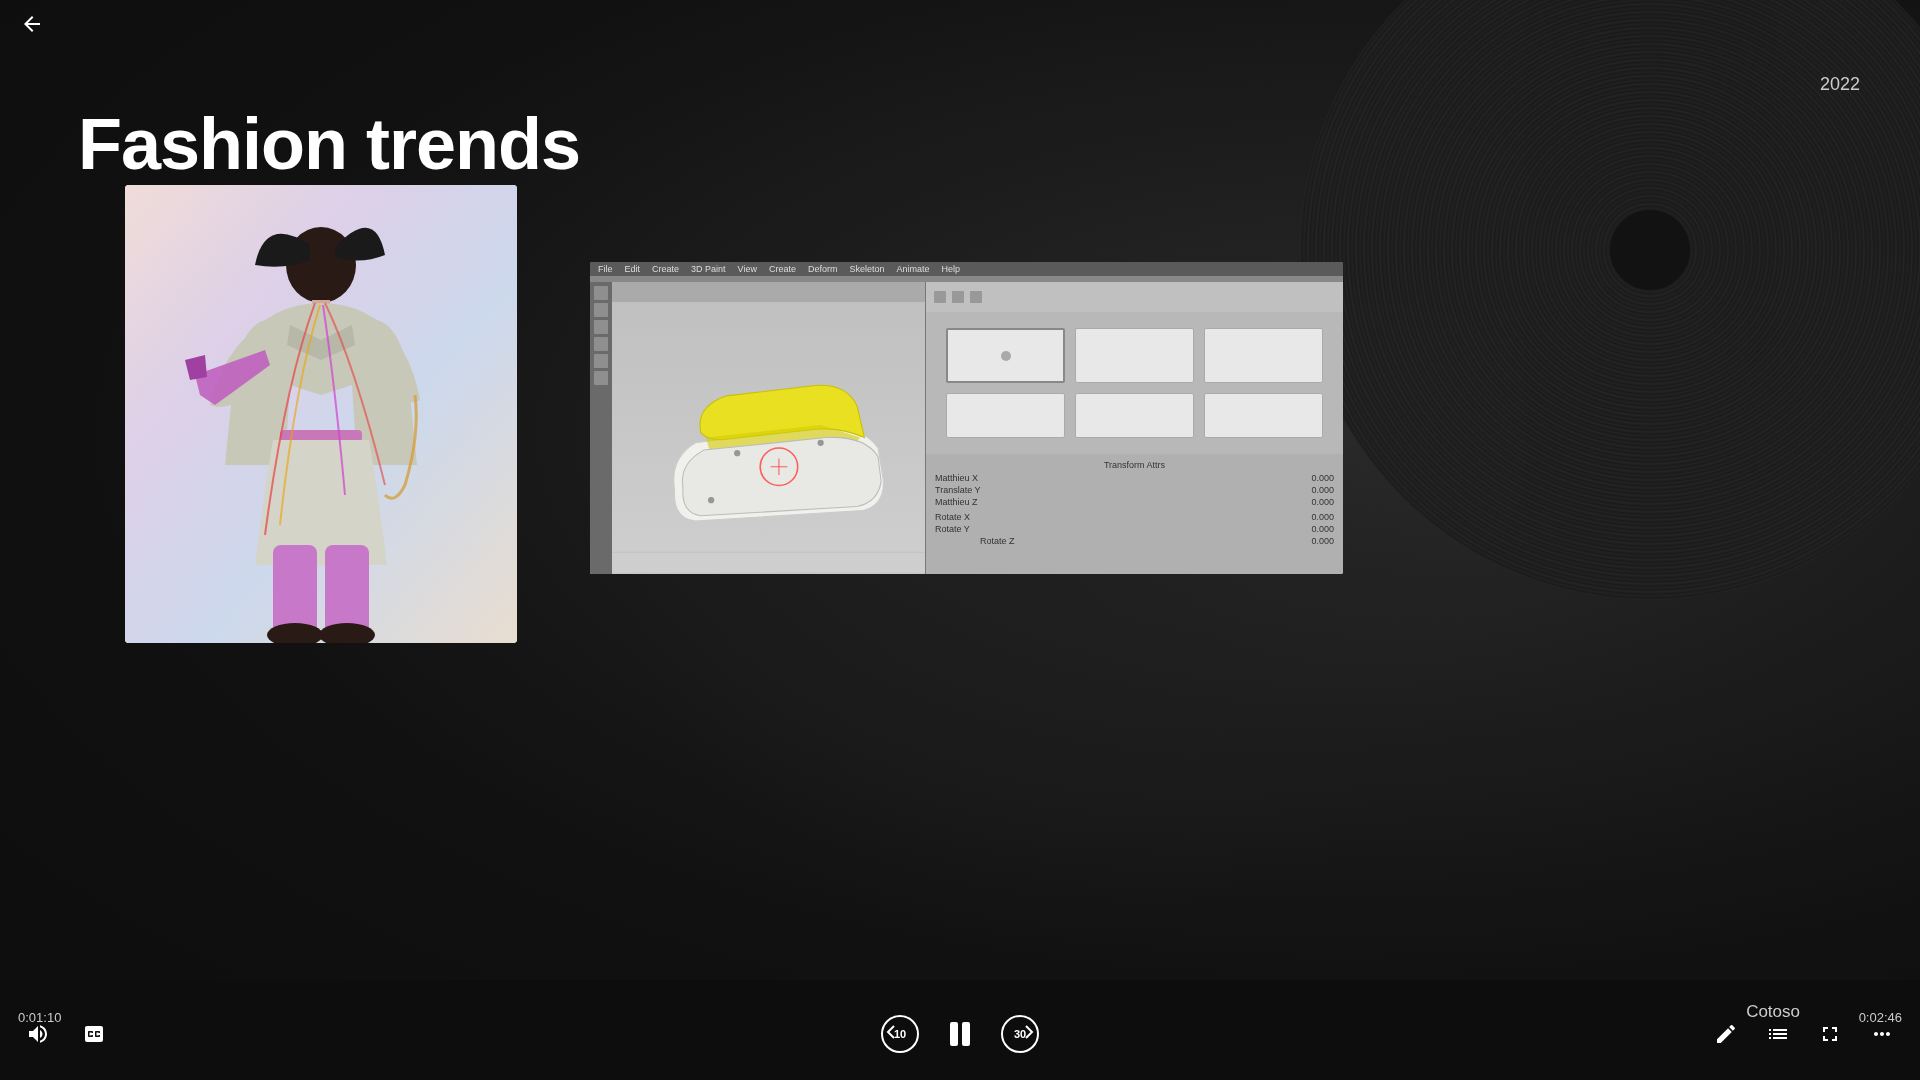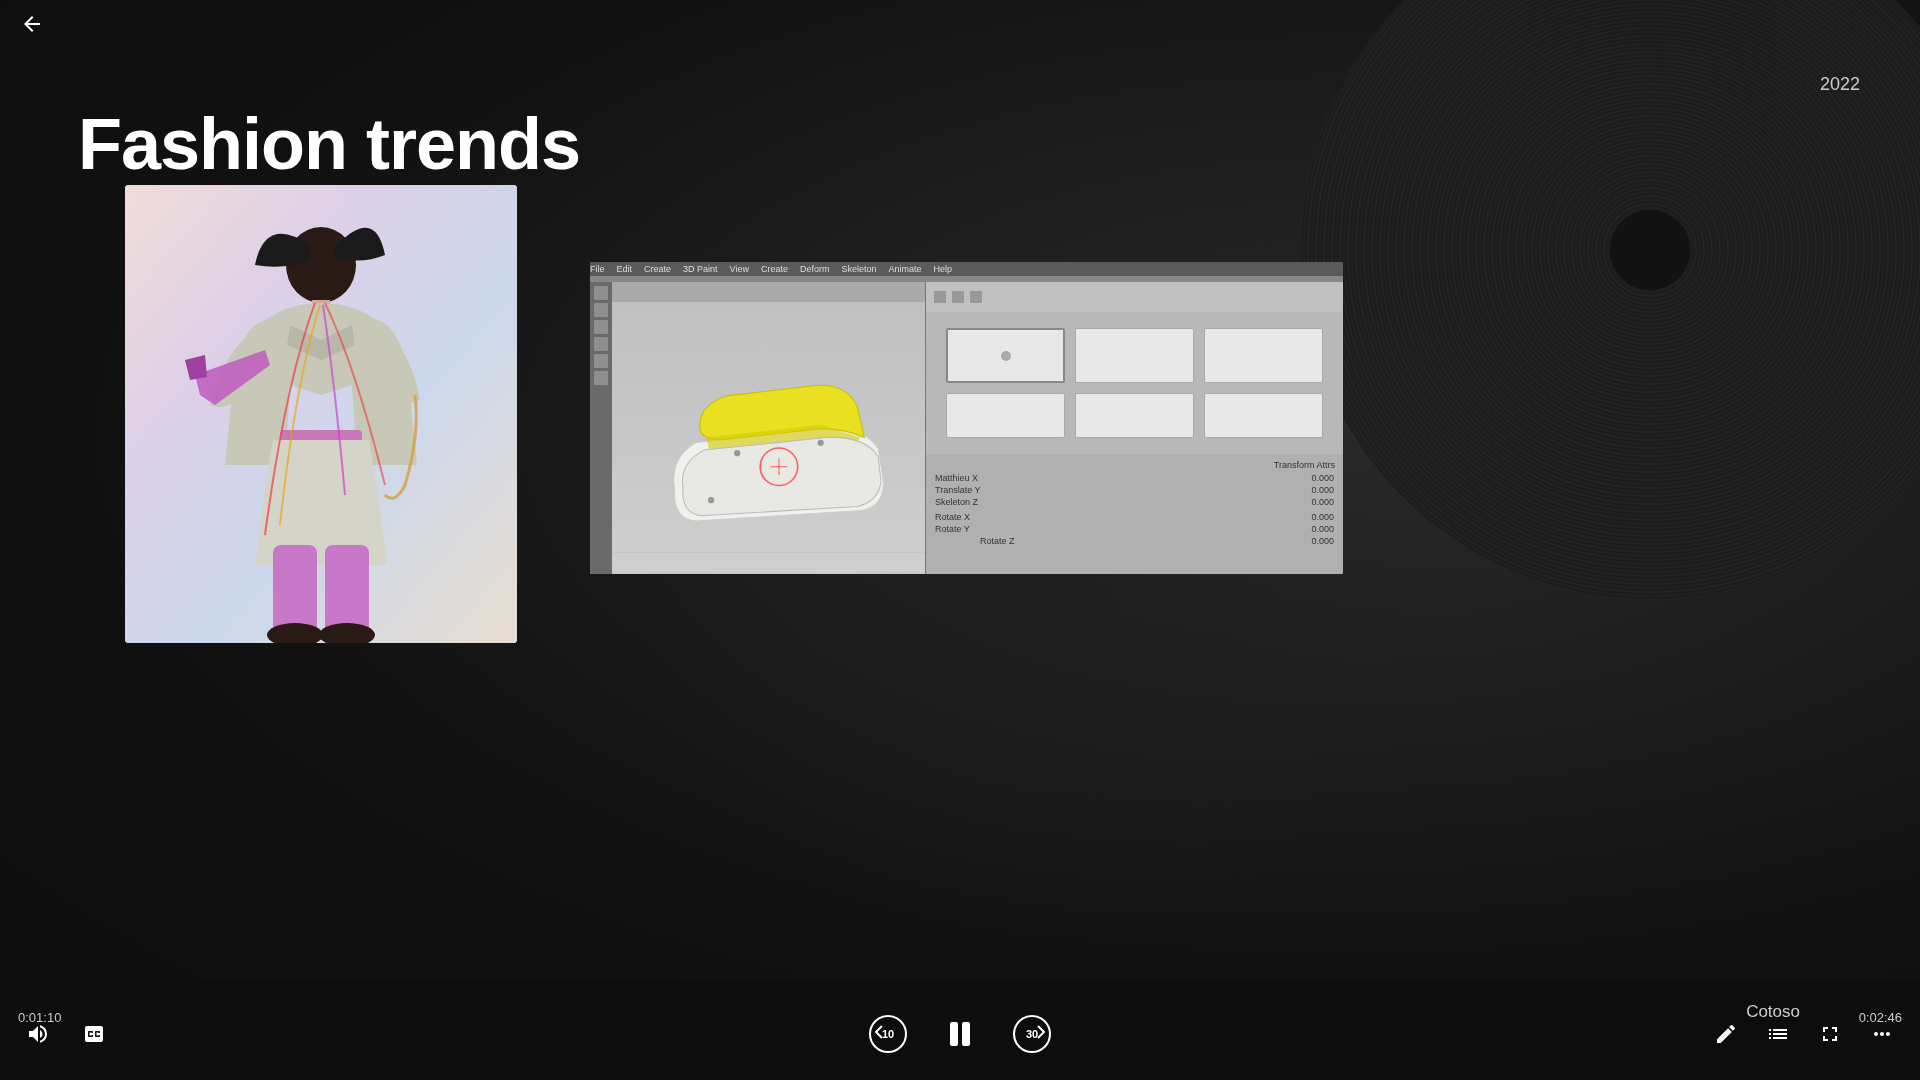--- a/index.html
+++ b/index.html
@@ -187,21 +187,21 @@
     
     .software-menubar {
       position: absolute;
       top: 0;
       left: 0;
       right: 0;
       height: 14px;
       background: #5a5a5a;
       display: flex;
       align-items: center;
-      padding: 0 0;
+      padding: 0 8px;
       gap: 12px;
     }
 
     .menu-item-text {
       font-size: 9px;
       color: #ddd;
       cursor: pointer;
     }
 
     
@@ -328,21 +328,21 @@
       cursor: pointer;
       color: #fff;
       font-size: 18px;
       border-radius: 50%;
       border: none;
       background: transparent;
     }
 
     .center-controls {
       display: flex;
-      gap: 24px;
+      gap: 12px;
       align-items: center;
     }
 
     .skip-btn {
       width: 44px;
       height: 44px;
       display: flex;
       align-items: center;
       justify-content: center;
       cursor: pointer;
@@ -505,33 +505,33 @@
           <div style="width:10px;height:10px;background:#aaa;border-radius:50%;"></div>
         </div>
         <div style="background:#e8e8e8; height:55px; border-radius:2px; border:1px solid #aaa;"></div>
         <div style="background:#e8e8e8; height:55px; border-radius:2px; border:1px solid #aaa;"></div>
         <div style="background:#e8e8e8; height:45px; border-radius:2px; border:1px solid #aaa;"></div>
         <div style="background:#e8e8e8; height:45px; border-radius:2px; border:1px solid #aaa;"></div>
         <div style="background:#e8e8e8; height:45px; border-radius:2px; border:1px solid #aaa;"></div>
       </div>
 
       <div style="flex:1; background:#b0b0b0; padding:6px 8px; font-size:9px; color:#333;">
-        <div style="display:flex; justify-content:flex-end; margin-bottom:2px;">
+        <div style="display:flex; justify-content:center; margin-bottom:2px;">
           <span>Transform Attrs</span>
         </div>
         <div style="display:flex; justify-content:space-between; padding:1px;">
           <span>Matthieu X</span>
           <span>0.000</span>
         </div>
         <div style="display:flex; justify-content:space-between; padding:1px;">
           <span>Translate Y</span>
           <span>0.000</span>
         </div>
         <div style="display:flex; justify-content:space-between; padding:1px;">
-          <span>Skeleton Z</span>
+          <span>Matthieu Z</span>
           <span>0.000</span>
         </div>
         <div style="display:flex; justify-content:space-between; padding:1px; margin-top:3px;">
           <span>Rotate X</span>
           <span>0.000</span>
         </div>
         <div style="display:flex; justify-content:space-between; padding:1px;">
           <span>Rotate Y</span>
           <span>0.000</span>
         </div>

